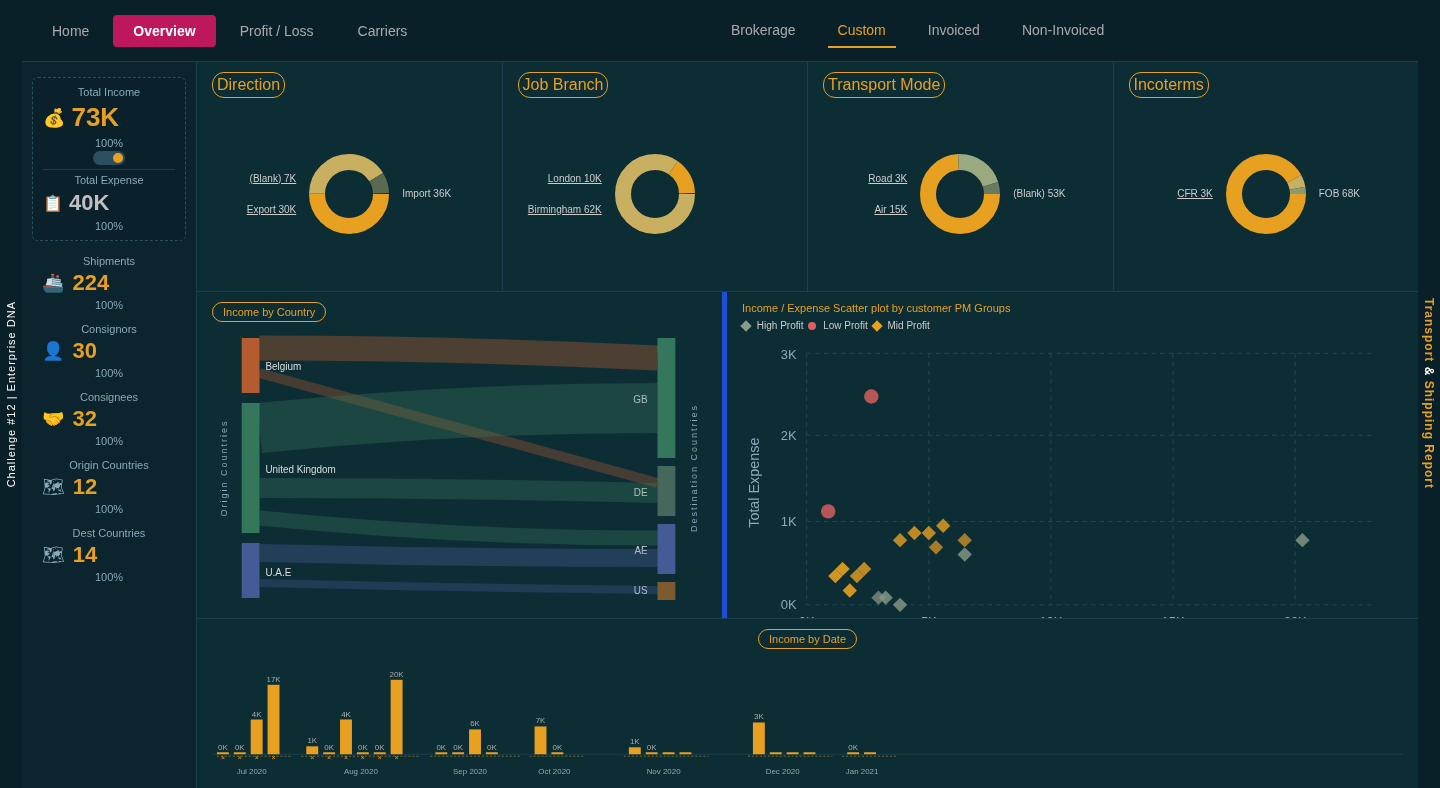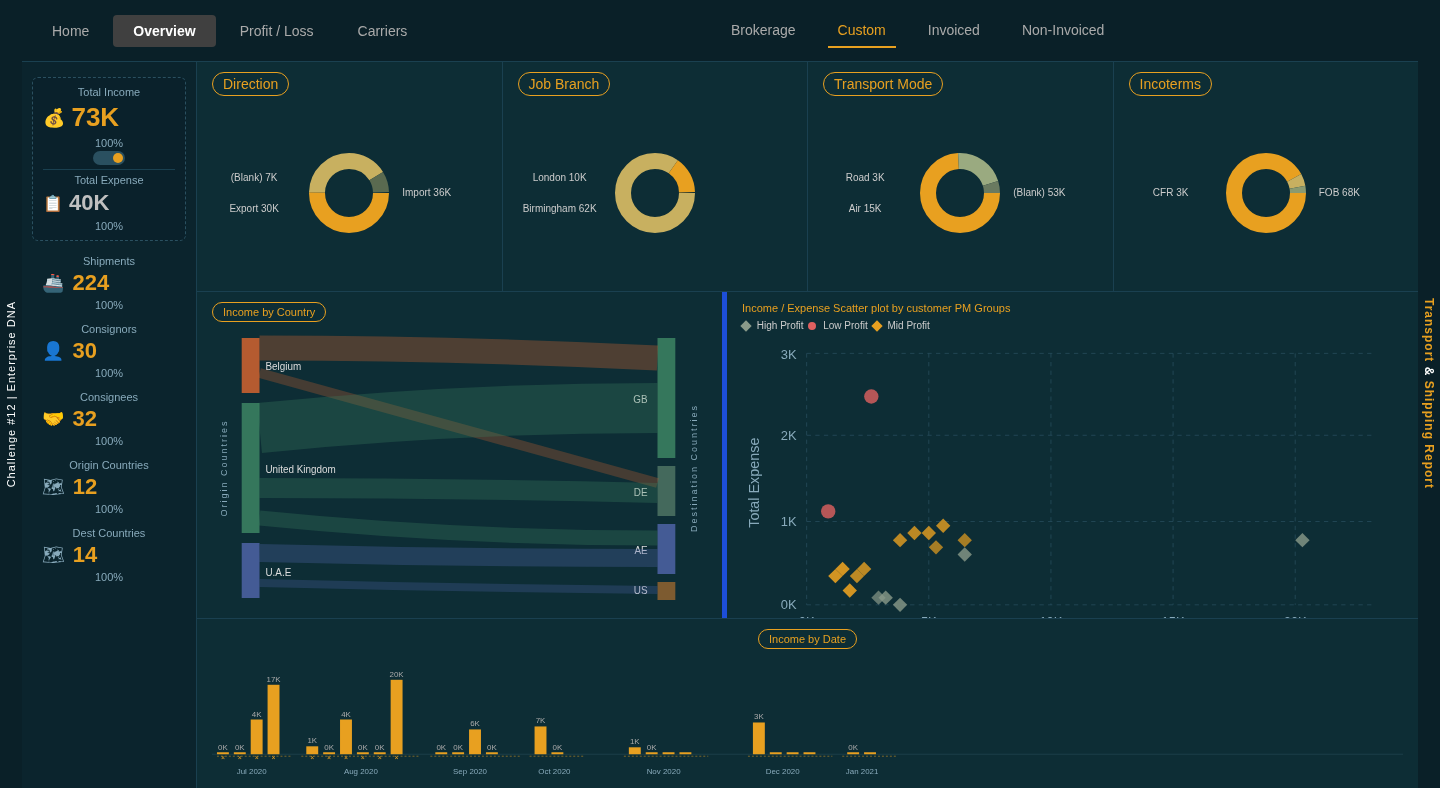--- a/index.html
+++ b/index.html
@@ -78,21 +78,21 @@
       gap: 4px;
     }
     .nav-tab {
       padding: 8px 20px;
       font-size: 14px;
       color: #aaa;
       cursor: pointer;
       border-radius: 4px;
     }
     .nav-tab.active {
-      background: #404040;
+      background: #be185d;
       color: #fff;
       font-weight: bold;
     }
 
     .nav-center {
       flex: 1;
       display: flex;
       justify-content: center;
       gap: 22px;
       text-align: right;
@@ -274,22 +274,22 @@
       border-right: 1px solid #1a4050;
       display: flex;
       flex-direction: column;
     }
     .chart-section:last-child { border-right: none; }
 
     .chart-title-badge {
       display: inline-block;
       border: 1px solid #e8a020;
       color: #e8a020;
-      font-size: 14px;
-      padding: 3px 10px;
+      font-size: 16px;
+      padding: 3px 4px;
       border-radius: 12px;
       margin-bottom: 8px;
       align-self: flex-start;
     }
 
     .donut-container {
       display: flex;
       align-items: center;
       justify-content: center;
       flex: 1;
@@ -304,22 +304,23 @@
       width: 100%;
     }
 
     .donut-labels-left {
       display: flex;
       flex-direction: column;
       gap: 20px;
       font-size: 10px;
       color: #ccc;
       flex: 1;
-      text-align: center;
+      text-align: right;
       padding-right: 8px;
+      text-decoration: underline;
     }
     .donut-labels-right {
       display: flex;
       flex-direction: column;
       gap: 20px;
       font-size: 10px;
       color: #ccc;
       flex: 1;
       text-align: left;
       padding-left: 8px;

